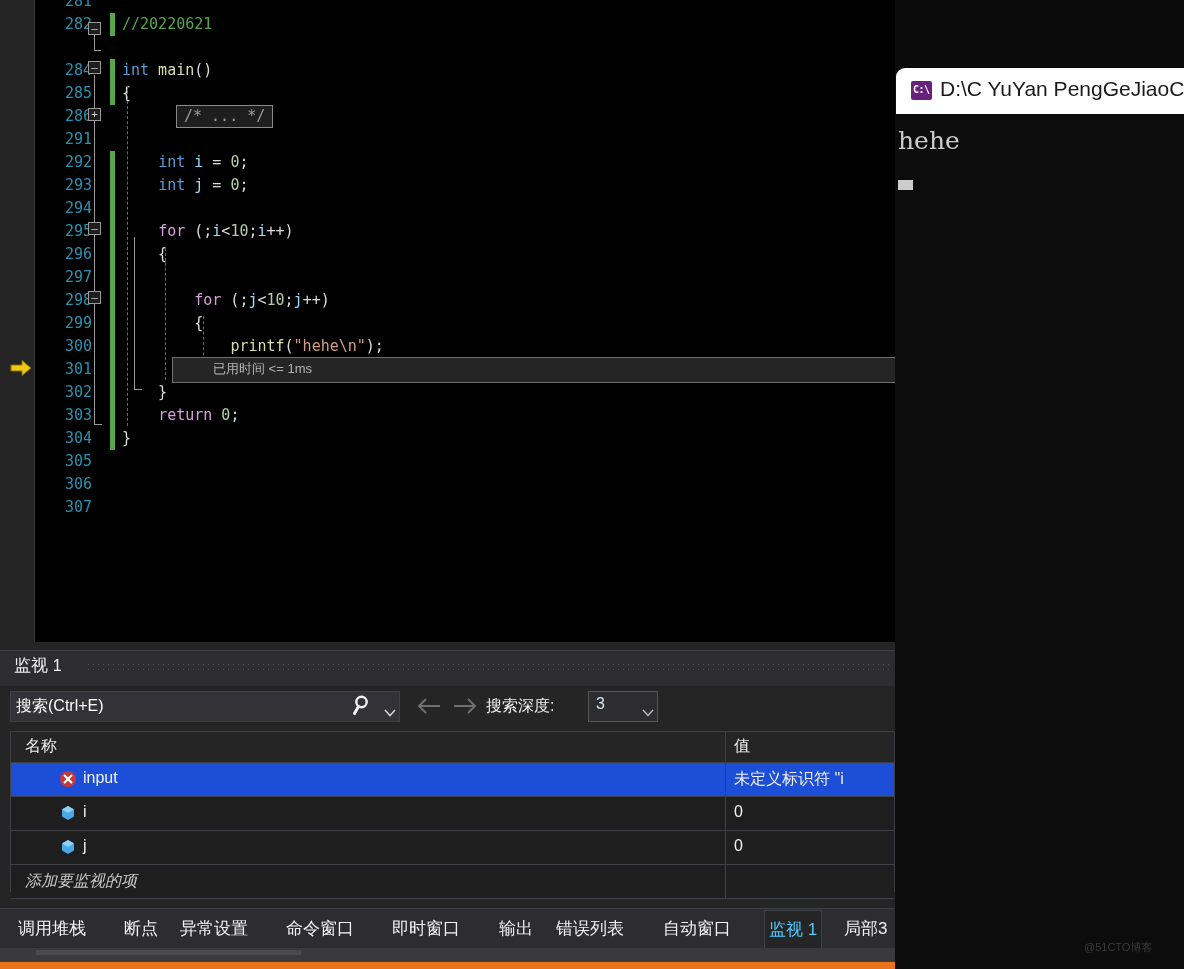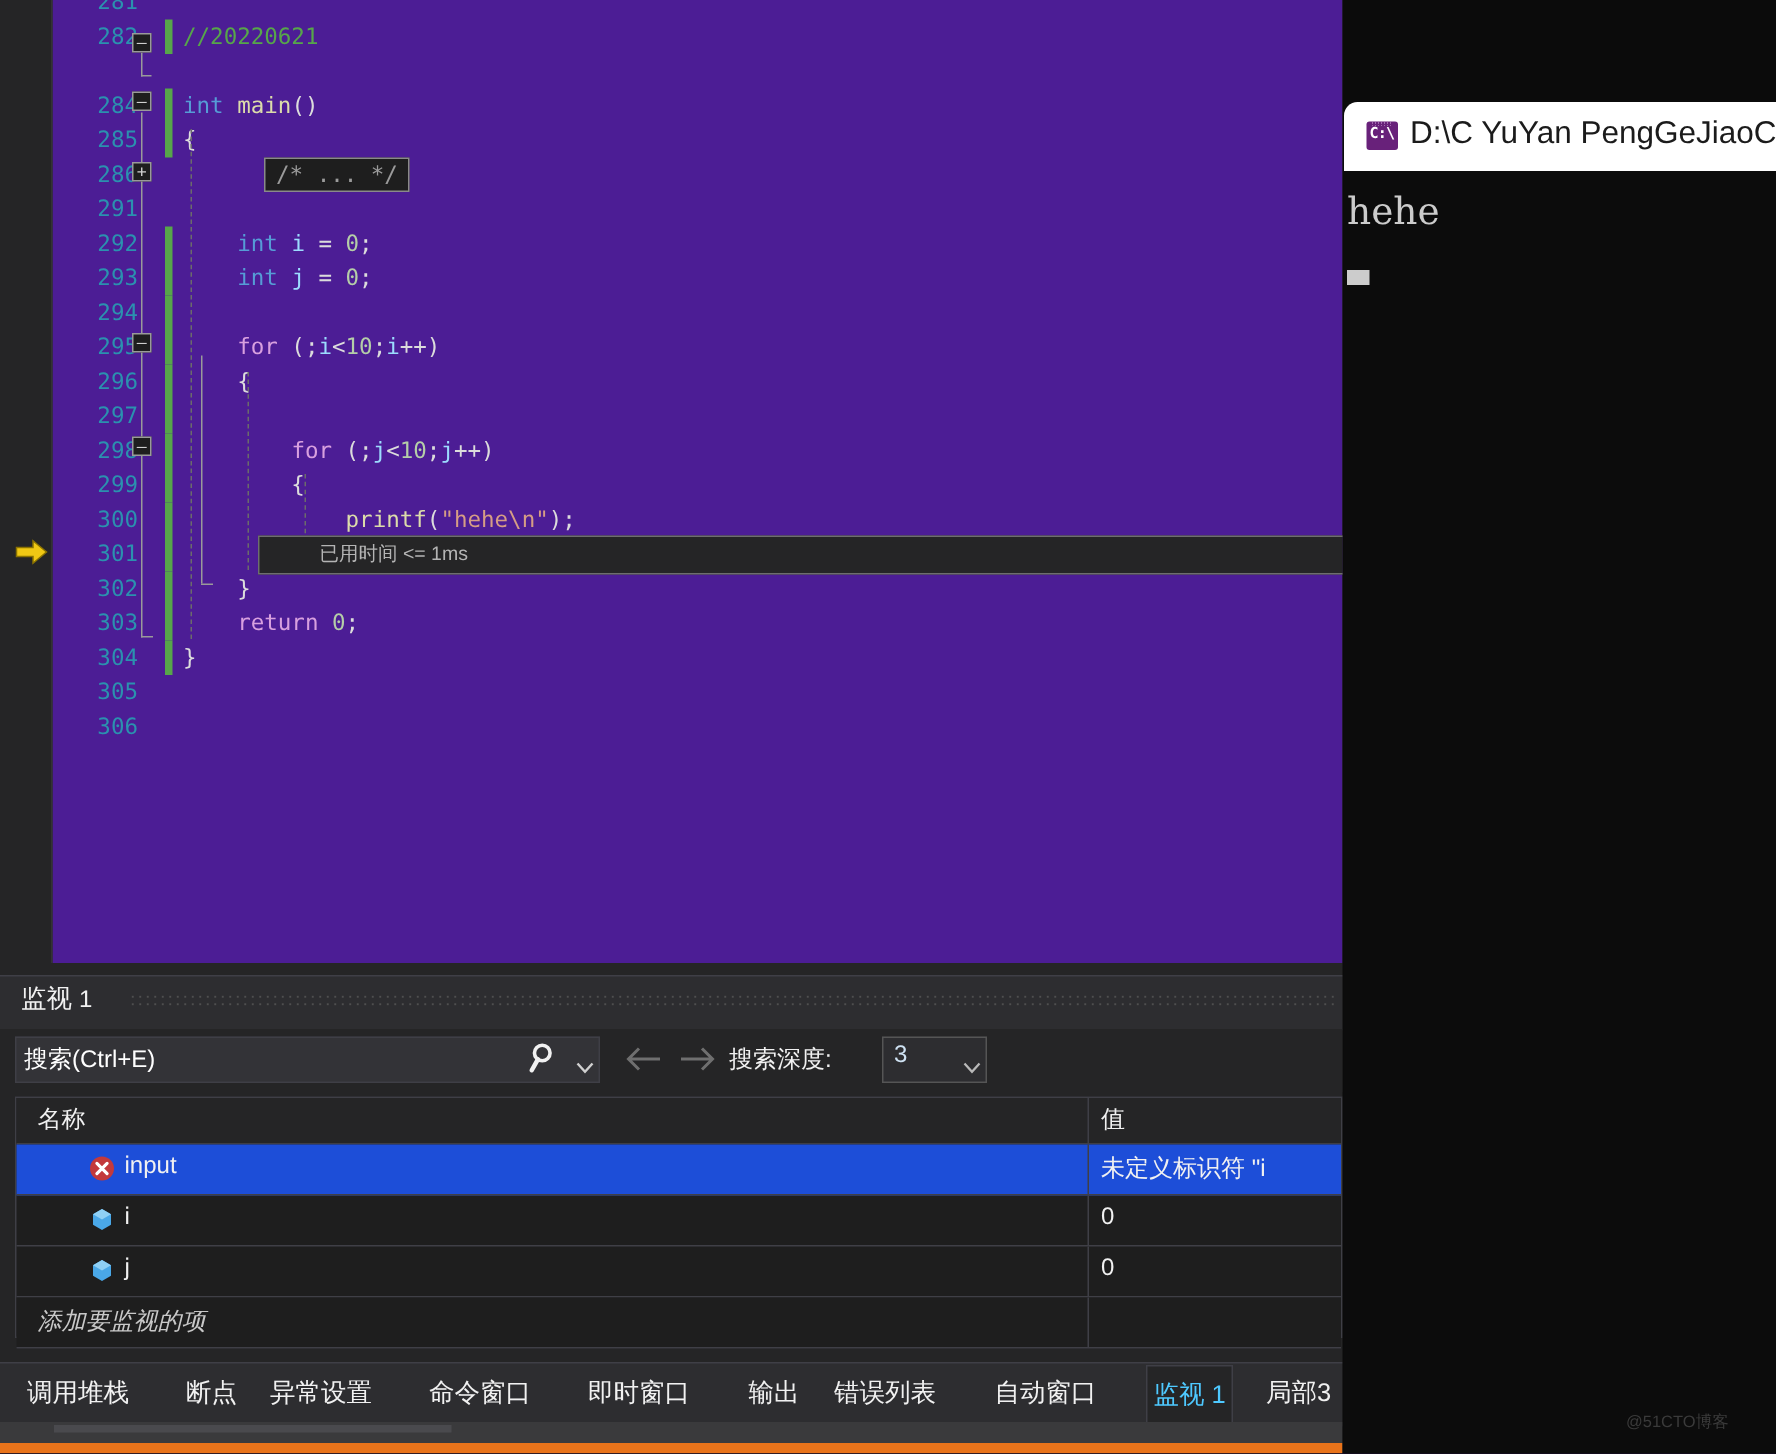--- a/index.html
+++ b/index.html
@@ -9,21 +9,21 @@
     background:#0b0b0b;
   }
   
   #vs-window{
     position:absolute;left:0;top:0;width:895px;height:969px;
     background:#1e1e1e;overflow:hidden;
   }
   
   #editor{
     position:absolute;left:0;top:0;width:895px;height:642px;
-    background:#4c1d95;
+    background:#000000;
   }
   #indicator-margin{
     position:absolute;left:0;top:0;width:34px;height:642px;
     background:#252526;border-right:1px solid #333;
   }
   #glyph-arrow{
     position:absolute;left:10px;top:359px;width:22px;height:18px;
   }
   #code-area{
     position:absolute;left:34px;top:0;right:0;bottom:0;
@@ -234,20 +234,21 @@
         <div class="crow" style="position: absolute; left: 0px; top: 266px; width: 861px;"><div class="lnum">297</div><div class="chgbar"></div><div class="ctext"></div></div>
         <div class="crow" style="position: absolute; left: 0px; top: 289px; width: 861px;"><div class="lnum">298</div><div class="chgbar"></div><div class="ctext"><span class="pl">        </span><span class="kc">for</span><span class="pl"> (;</span><span class="id">j</span><span class="pl">&lt;</span><span class="num">10</span><span class="pl">;</span><span class="id">j</span><span class="pl">++)</span></div></div>
         <div class="crow" style="position: absolute; left: 0px; top: 312px; width: 861px;"><div class="lnum">299</div><div class="chgbar"></div><div class="ctext"><span class="pl">        {</span></div></div>
         <div class="crow" style="position: absolute; left: 0px; top: 335px; width: 861px;"><div class="lnum">300</div><div class="chgbar"></div><div class="ctext"><span class="pl">            </span><span class="fn">printf</span><span class="pl">(</span><span class="str">"hehe\n"</span><span class="pl">);</span></div></div>
         <div class="crow" style="position: absolute; left: 0px; top: 358px; width: 861px;"><div class="lnum">301</div><div class="chgbar"></div><div class="ctext"><span class="pl">        }</span></div></div>
         <div class="crow" style="position: absolute; left: 0px; top: 381px; width: 861px;"><div class="lnum">302</div><div class="chgbar"></div><div class="ctext"><span class="pl">    }</span></div></div>
         <div class="crow" style="position: absolute; left: 0px; top: 404px; width: 861px;"><div class="lnum">303</div><div class="chgbar"></div><div class="ctext"><span class="pl">    </span><span class="kc">return</span><span class="pl"> </span><span class="num">0</span><span class="pl">;</span></div></div>
         <div class="crow" style="position: absolute; left: 0px; top: 427px; width: 861px;"><div class="lnum">304</div><div class="chgbar"></div><div class="ctext"><span class="pl">}</span></div></div>
         <div class="crow" style="position: absolute; left: 0px; top: 450px; width: 861px;"><div class="lnum">305</div><div class="ctext"></div></div>
         <div class="crow" style="position: absolute; left: 0px; top: 473px; width: 861px;"><div class="lnum">306</div><div class="ctext"></div></div>
+        <div class="crow" style="position: absolute; left: 0px; top: 496px; width: 861px;"><div class="lnum">307</div><div class="ctext"></div></div>
       </div>
 
     <div>
 
       <div class="oline" style="left:94px;top:75px;height:350px;"></div>
       <div class="oline" style="left:94px;top:424px;height:1px;width:8px;"></div>
 
       <div class="oline" style="left:94px;top:35px;height:16px;"></div>
       <div class="oline" style="left:94px;top:50px;height:1px;width:7px;"></div>
 

